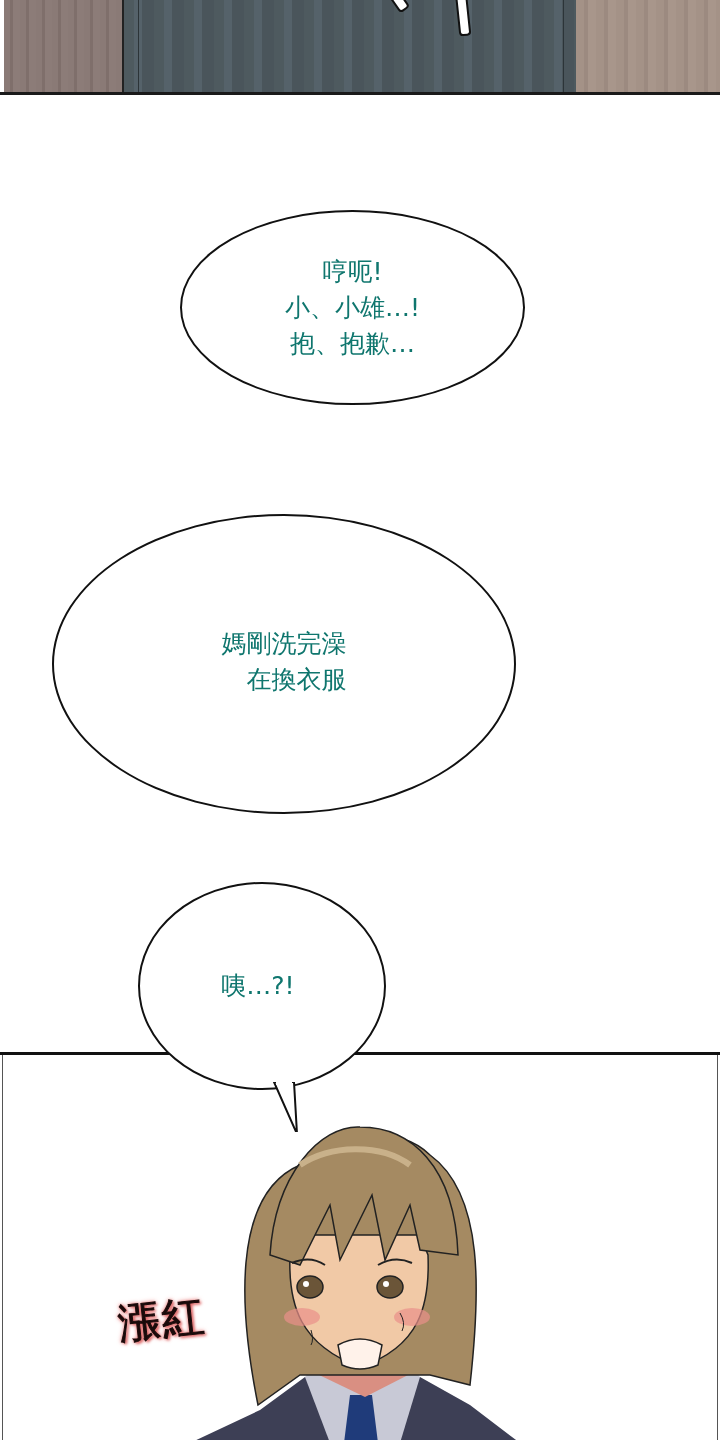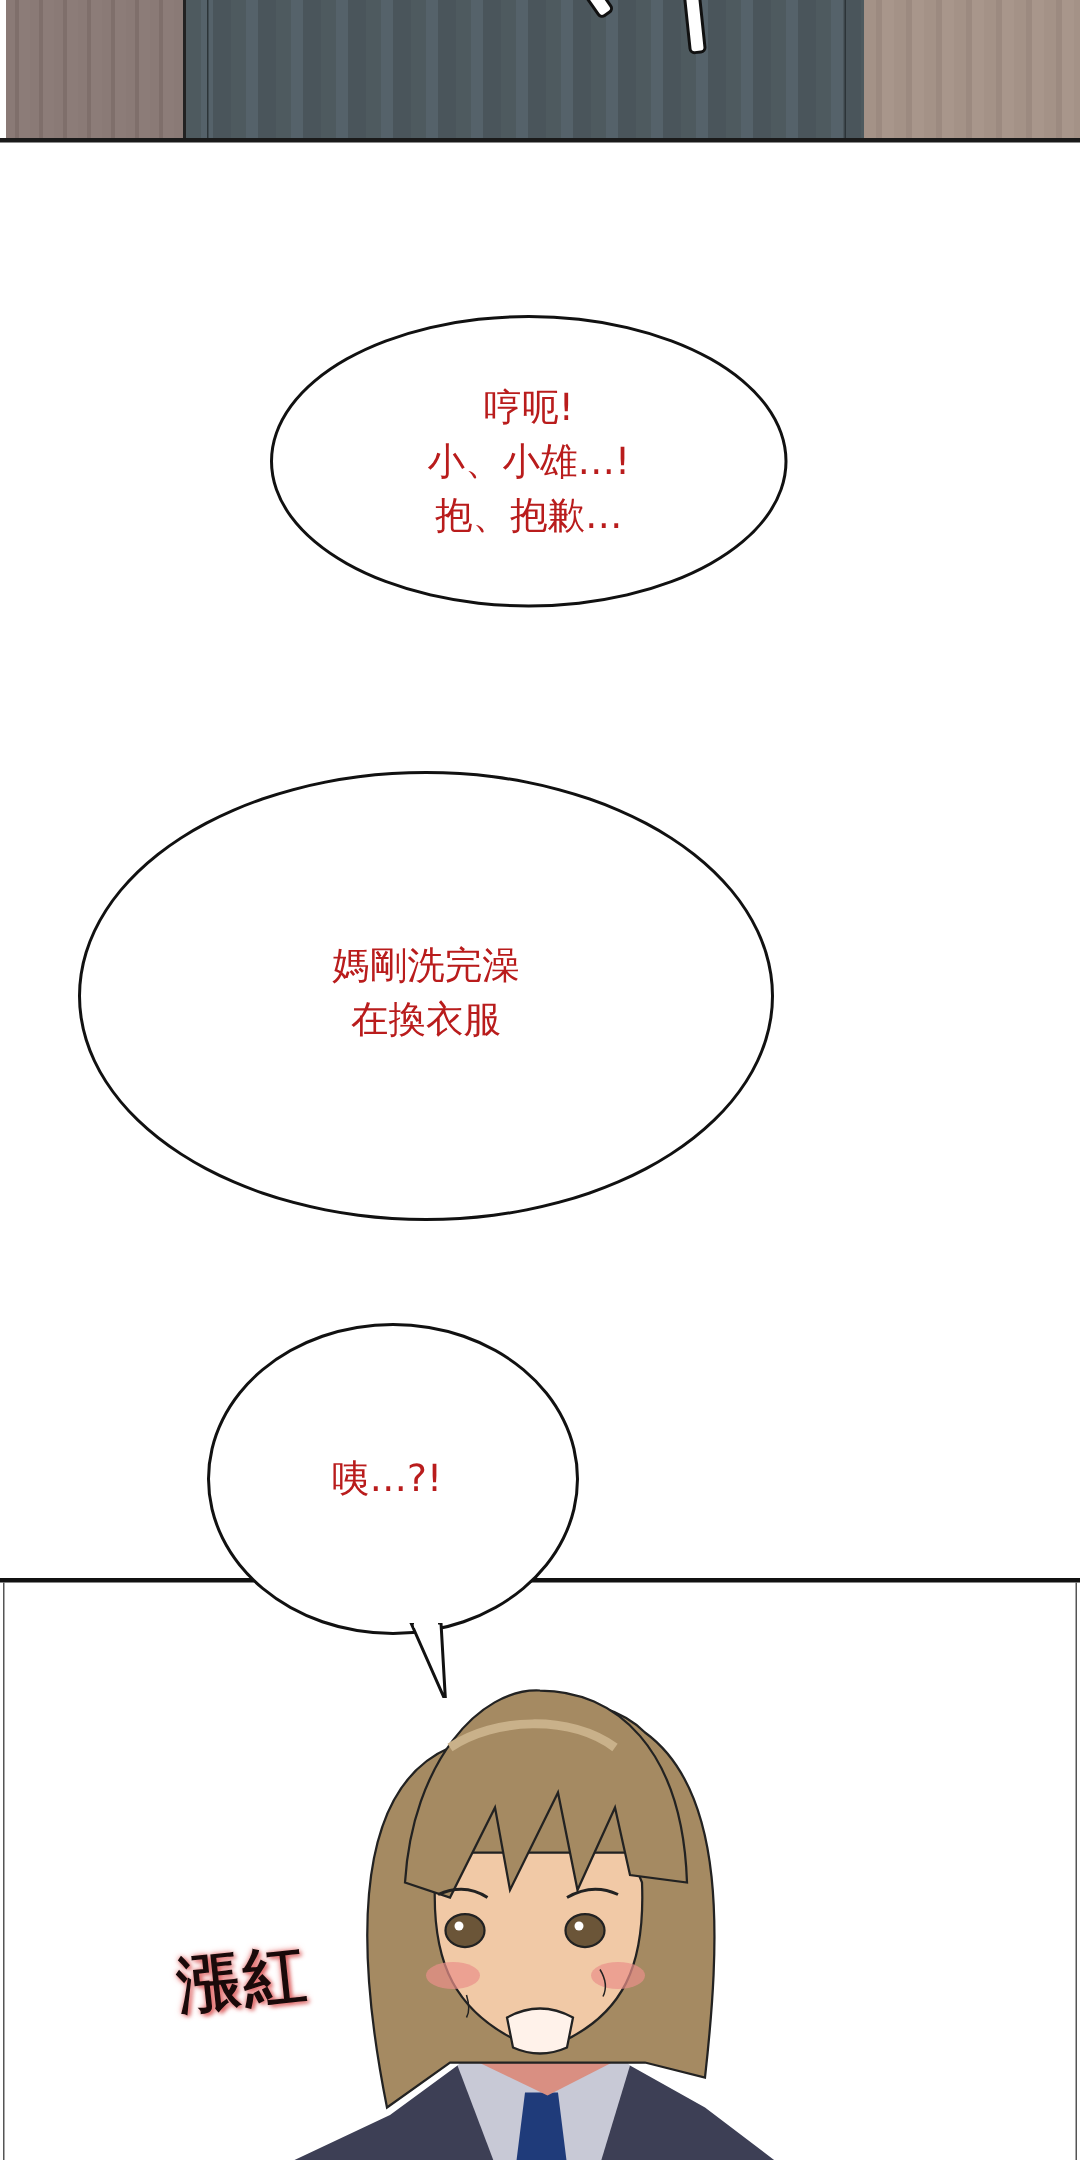--- a/index.html
+++ b/index.html
@@ -3,21 +3,21 @@
 <meta charset="utf-8">
 <style>
   html, body { margin:0; padding:0; }
   body { width:720px; height:1440px; background:#ffffff; position:relative; overflow:hidden; font-family:"DejaVu Sans", sans-serif; }
   .panel-top { position:absolute; left:0; top:0; width:720px; height:92px; overflow:hidden; border-bottom:3px solid #1a1a1a; }
   .wall-left { position:absolute; left:4px; top:0; width:118px; height:92px; background:repeating-linear-gradient(90deg,#8a7a76 0 6px,#7f6f6b 6px 9px,#8c7c78 9px 16px); }
   .door { position:absolute; left:122px; top:0; width:454px; height:92px; background:repeating-linear-gradient(90deg,#4e5a5f 0 10px,#55626a 10px 18px,#4a555b 18px 30px); border-left:2px solid #222; border-right:2px solid #222; }
   .door-inner { position:absolute; left:14px; top:0; width:424px; height:92px; border-left:1px solid #2c3438; border-right:1px solid #2c3438; }
   .wall-right { position:absolute; left:576px; top:0; width:144px; height:92px; background:repeating-linear-gradient(90deg,#a49287 0 8px,#9c8a80 8px 12px,#a8968b 12px 20px); }
   .sfx-stroke { position:absolute; background:#fff; border:2px solid #111; border-radius:4px; }
-  .bubble { position:absolute; background:#fff; border:2px solid #111; border-radius:50%; display:flex; align-items:center; justify-content:center; text-align:center; color:#b91c1c; }
+  .bubble { position:absolute; background:#fff; border:2px solid #111; border-radius:50%; display:flex; align-items:center; justify-content:center; text-align:center; color:#0f766e; }
   .bubble-text { font-size:25px; line-height:36px; white-space:pre-line; }
   .panel-bottom { position:absolute; left:0; top:1052px; width:720px; height:388px; border-top:3px solid #111; }
   .panel-bottom .left-edge { position:absolute; left:2px; top:0; width:1px; height:388px; background:#555; }
   .panel-bottom .right-edge { position:absolute; right:2px; top:0; width:1px; height:388px; background:#555; }
   .sfx { position:absolute; left:118px; top:1292px; font-size:42px; font-family:"DejaVu Serif", serif; color:#1a0a0a; -webkit-text-stroke:1px #1a0a0a; text-shadow:0 0 3px #e36a6a, 0 0 5px #e36a6a, 2px 2px 3px #d85a5a; transform:rotate(-6deg); letter-spacing:2px; }
 </style>
 </head>
 <body>
 
 <div class="panel-top">
@@ -30,21 +30,21 @@
   <div class="sfx-stroke" style="left:457px;top:-10px;width:8px;height:42px;transform:rotate(-6deg);"></div>
 </div>
 
 <div class="bubble" style="left:180px;top:210px;width:341px;height:191px;">
   <div class="bubble-text">哼呃!
 小、小雄…!
 抱、抱歉…</div>
 </div>
 
 <div class="bubble" style="left:52px;top:514px;width:460px;height:296px;">
-  <div class="bubble-text" style="margin-bottom:4px;">媽剛洗完澡
+  <div class="bubble-text" style="margin-bottom:4px;text-align:right;">媽剛洗完澡
 在換衣服</div>
 </div>
 
 <div class="panel-bottom">
   <div class="left-edge"></div>
   <div class="right-edge"></div>
   <svg width="720" height="388" viewBox="0 0 720 388" style="position:absolute;left:0;top:0;">
 
     <path d="M190 388 L260 355 L305 322 L420 322 L470 350 L520 388 Z" fill="#3d3f55"></path>
 

